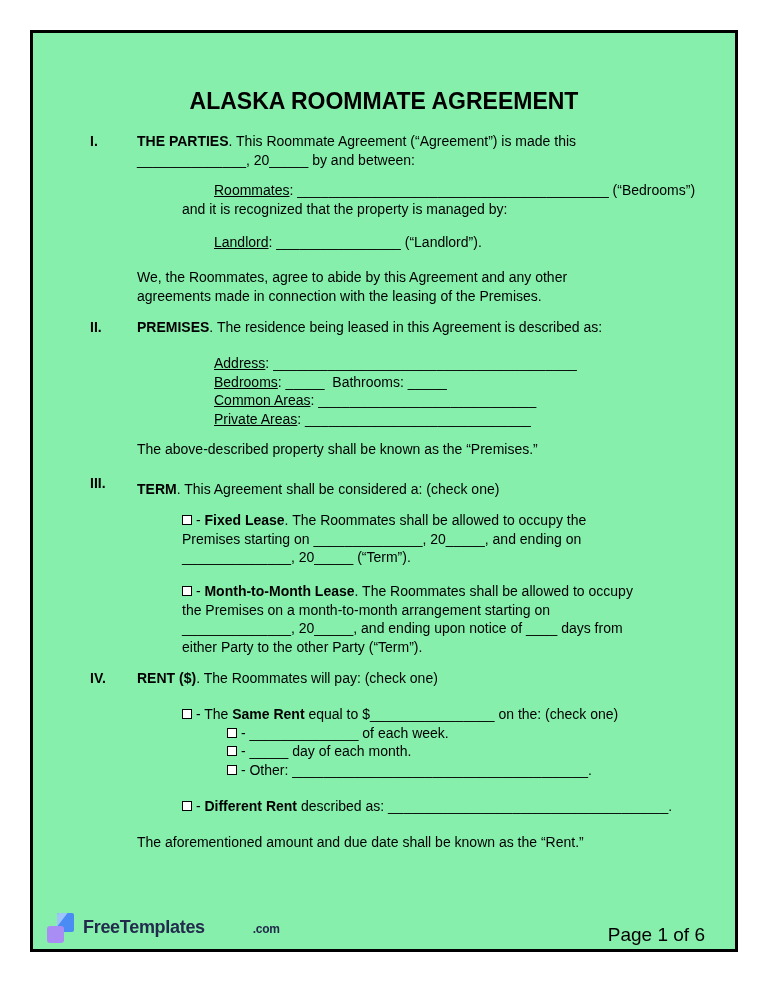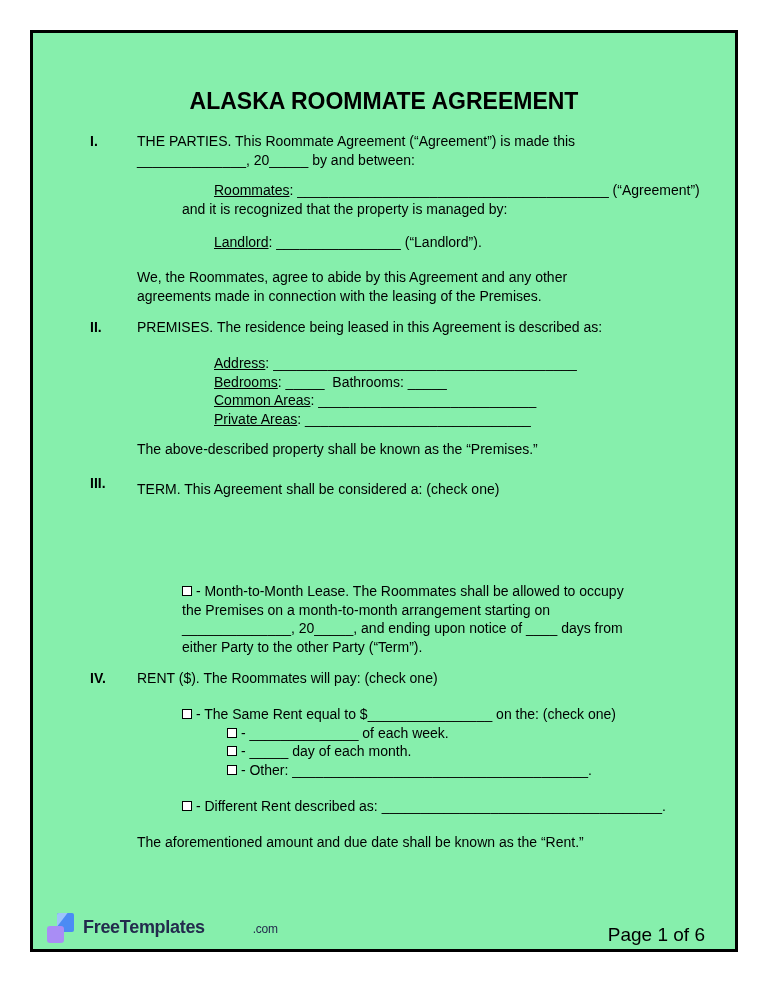--- a/index.html
+++ b/index.html
@@ -14,53 +14,53 @@
   }
   .title{
     position:absolute;top:56px;left:0;width:100%;margin:0;
     text-align:center;font-size:23px;line-height:24px;font-weight:bold;
   }
   .num{position:absolute;left:57px;font-weight:bold;}
   .blk{position:absolute;left:104px;}
   .blk.ind1{left:149px;}
   .ln{white-space:pre;}
   .sub{margin-left:45px;}
-  .b{font-weight:normal;}
+  .b{font-weight:bold;}
   .u{text-decoration:underline;margin-left:32px;}
   .cb{
     display:inline-block;width:8px;height:8px;border:1px solid #000;
     background:#fff;vertical-align:0px;
   }
   .footer-left{
     position:absolute;left:14px;top:880px;display:flex;align-items:center;gap:9px;
   }
   .logo-icon{position:relative;width:27px;height:30px;display:inline-block;}
   .logo-page{position:absolute;right:0;top:0;width:17px;height:19px;border-radius:2px;}
   .logo-fold{position:absolute;right:0;top:0;width:17px;height:19px;border-radius:2px;
     clip-path:polygon(0 0, 62% 0, 0 72%);}
   .logo-square{position:absolute;left:0;bottom:0;width:17px;height:17px;border-radius:3px;}
   .brand{font-size:18px;font-weight:bold;letter-spacing:-0.3px;}
-  .brand-suffix{font-size:12px;font-weight:normal;padding-left:48px;}
+  .brand-suffix{font-size:12px;font-weight:bold;padding-left:48px;}
   .pagenum{position:absolute;right:30px;top:893px;font-size:19px;}
 </style>
 </head>
 <body>
 
 <div class="page">
 
   <h1 class="title">ALASKA ROOMMATE AGREEMENT</h1>
 
   <span class="num" style="top:99px">I.</span>
   <div class="blk" style="top:99px">
     <div class="ln"><span class="b">THE PARTIES</span><span>. This Roommate Agreement (“Agreement”) is made this</span></div>
     <div class="ln">______________, 20_____ by and between:</div>
   </div>
 
   <div class="blk ind1" style="top:148px">
-    <div class="ln"><span class="u">Roommates</span><span>: </span><span>________________________________________</span><span> (“Agreement”)</span></div>
+    <div class="ln"><span class="u">Roommates</span><span>: </span><span>________________________________________</span><span> (“Bedrooms”)</span></div>
     <div class="ln">and it is recognized that the property is managed by:</div>
   </div>
 
   <div class="blk ind1" style="top:200px">
     <div class="ln"><span class="u">Landlord</span><span>: ________________ (“Landlord”).</span></div>
   </div>
 
   <div class="blk" style="top:235px">
     <div class="ln">We, the Roommates, agree to abide by this Agreement and any other</div>
     <div class="ln">agreements made in connection with the leasing of the Premises.</div>
@@ -80,20 +80,25 @@
 
   <div class="blk" style="top:407px">
     <div class="ln">The above-described property shall be known as the “Premises.”</div>
   </div>
 
   <span class="num" style="top:441px">III.</span>
   <div class="blk" style="top:447px">
     <div class="ln"><span class="b">TERM</span><span>. This Agreement shall be considered a: (check one)</span></div>
   </div>
 
+  <div class="blk ind1" style="top:478px">
+    <div class="ln"><span class="cb"></span><span> - </span><span class="b">Fixed Lease</span><span>. The Roommates shall be allowed to occupy the</span></div>
+    <div class="ln">Premises starting on ______________, 20_____, and ending on</div>
+    <div class="ln">______________, 20_____ (“Term”).</div>
+  </div>
 
   <div class="blk ind1" style="top:549px">
     <div class="ln"><span class="cb"></span><span> - </span><span class="b">Month-to-Month Lease</span><span>. The Roommates shall be allowed to occupy</span></div>
     <div class="ln">the Premises on a month-to-month arrangement starting on</div>
     <div class="ln">______________, 20_____, and ending upon notice of ____ days from</div>
     <div class="ln">either Party to the other Party (“Term”).</div>
   </div>
 
   <span class="num" style="top:636px">IV.</span>
   <div class="blk" style="top:636px">

